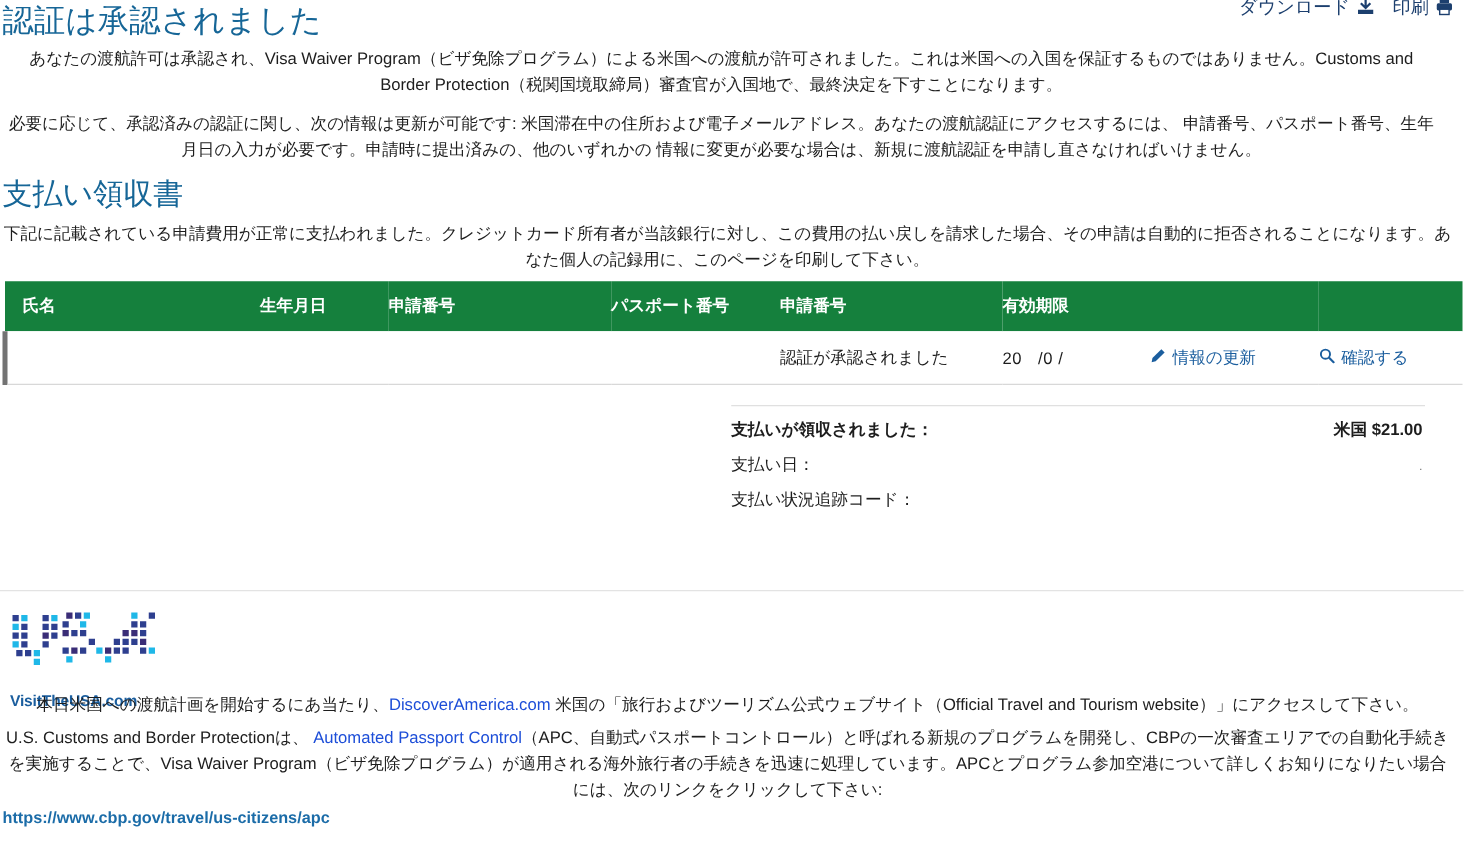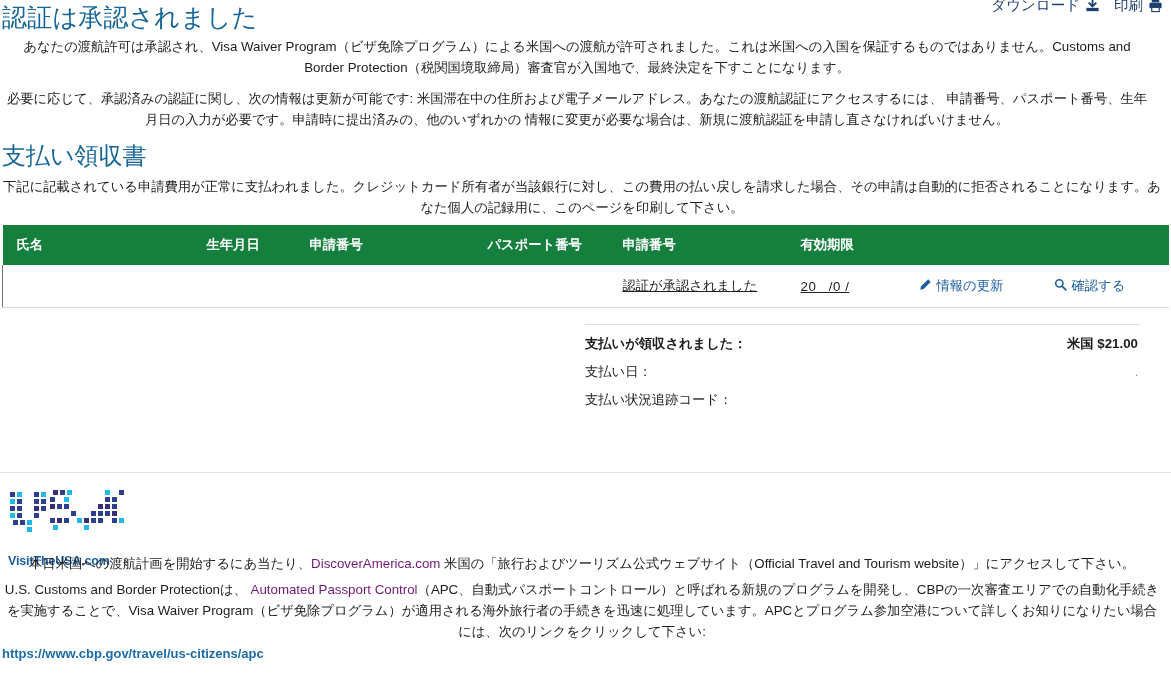--- a/index.html
+++ b/index.html
@@ -110,21 +110,21 @@
     vertical-align: middle;
   }
   .rcpt-table tbody td {
     background: #ffffff;
     padding: 12px 0 12px 0;
     color: #1d1d1d;
     font-size: 13.3px;
     vertical-align: middle;
     border-bottom: 1px solid #d8d8d8;
   }
-  .rcpt-table tbody tr { border-left: 1px solid #737373; text-decoration: underline; }
+  .rcpt-table tbody tr { border-left: 4px solid #737373; }
   .col-name   { width: 190px; padding-left: 14px !important; }
   .col-dob    { width: 103px; }
   .col-appnum { width: 178px; }
   .col-psp    { width: 135px; }
   .col-status { width: 178px; }
   .col-exp    { width: 118px; }
   .col-upd    { width: 135px; }
   .col-chk    { width: 115px; }
   .rcpt-table thead th.col-name { padding-left: 14px; }
 
@@ -196,21 +196,21 @@
   .foot-1 { position: absolute; top: 553px; left: 0; width: 1160px; }
   .foot-2 { position: absolute; top: 579px; left: 0; width: 1160px; }
   .foot-link-row { position: absolute; top: 646px; left: 2px; }
   .foot-link {
     color: #1b6ca8;
     font-weight: bold;
     font-size: 13px;
     text-decoration: none;
     cursor: pointer;
   }
-  .inline-link { color: #701a75; text-decoration: none; cursor: pointer; }
+  .inline-link { color: #1d4ed8; text-decoration: none; cursor: pointer; }
 </style>
 </head>
 <body>
 
 <div class="page">
 
   <div class="util-bar">
     <a class="util-link" href="#">
       <span>ダウンロード</span>
       <span class="ico">

